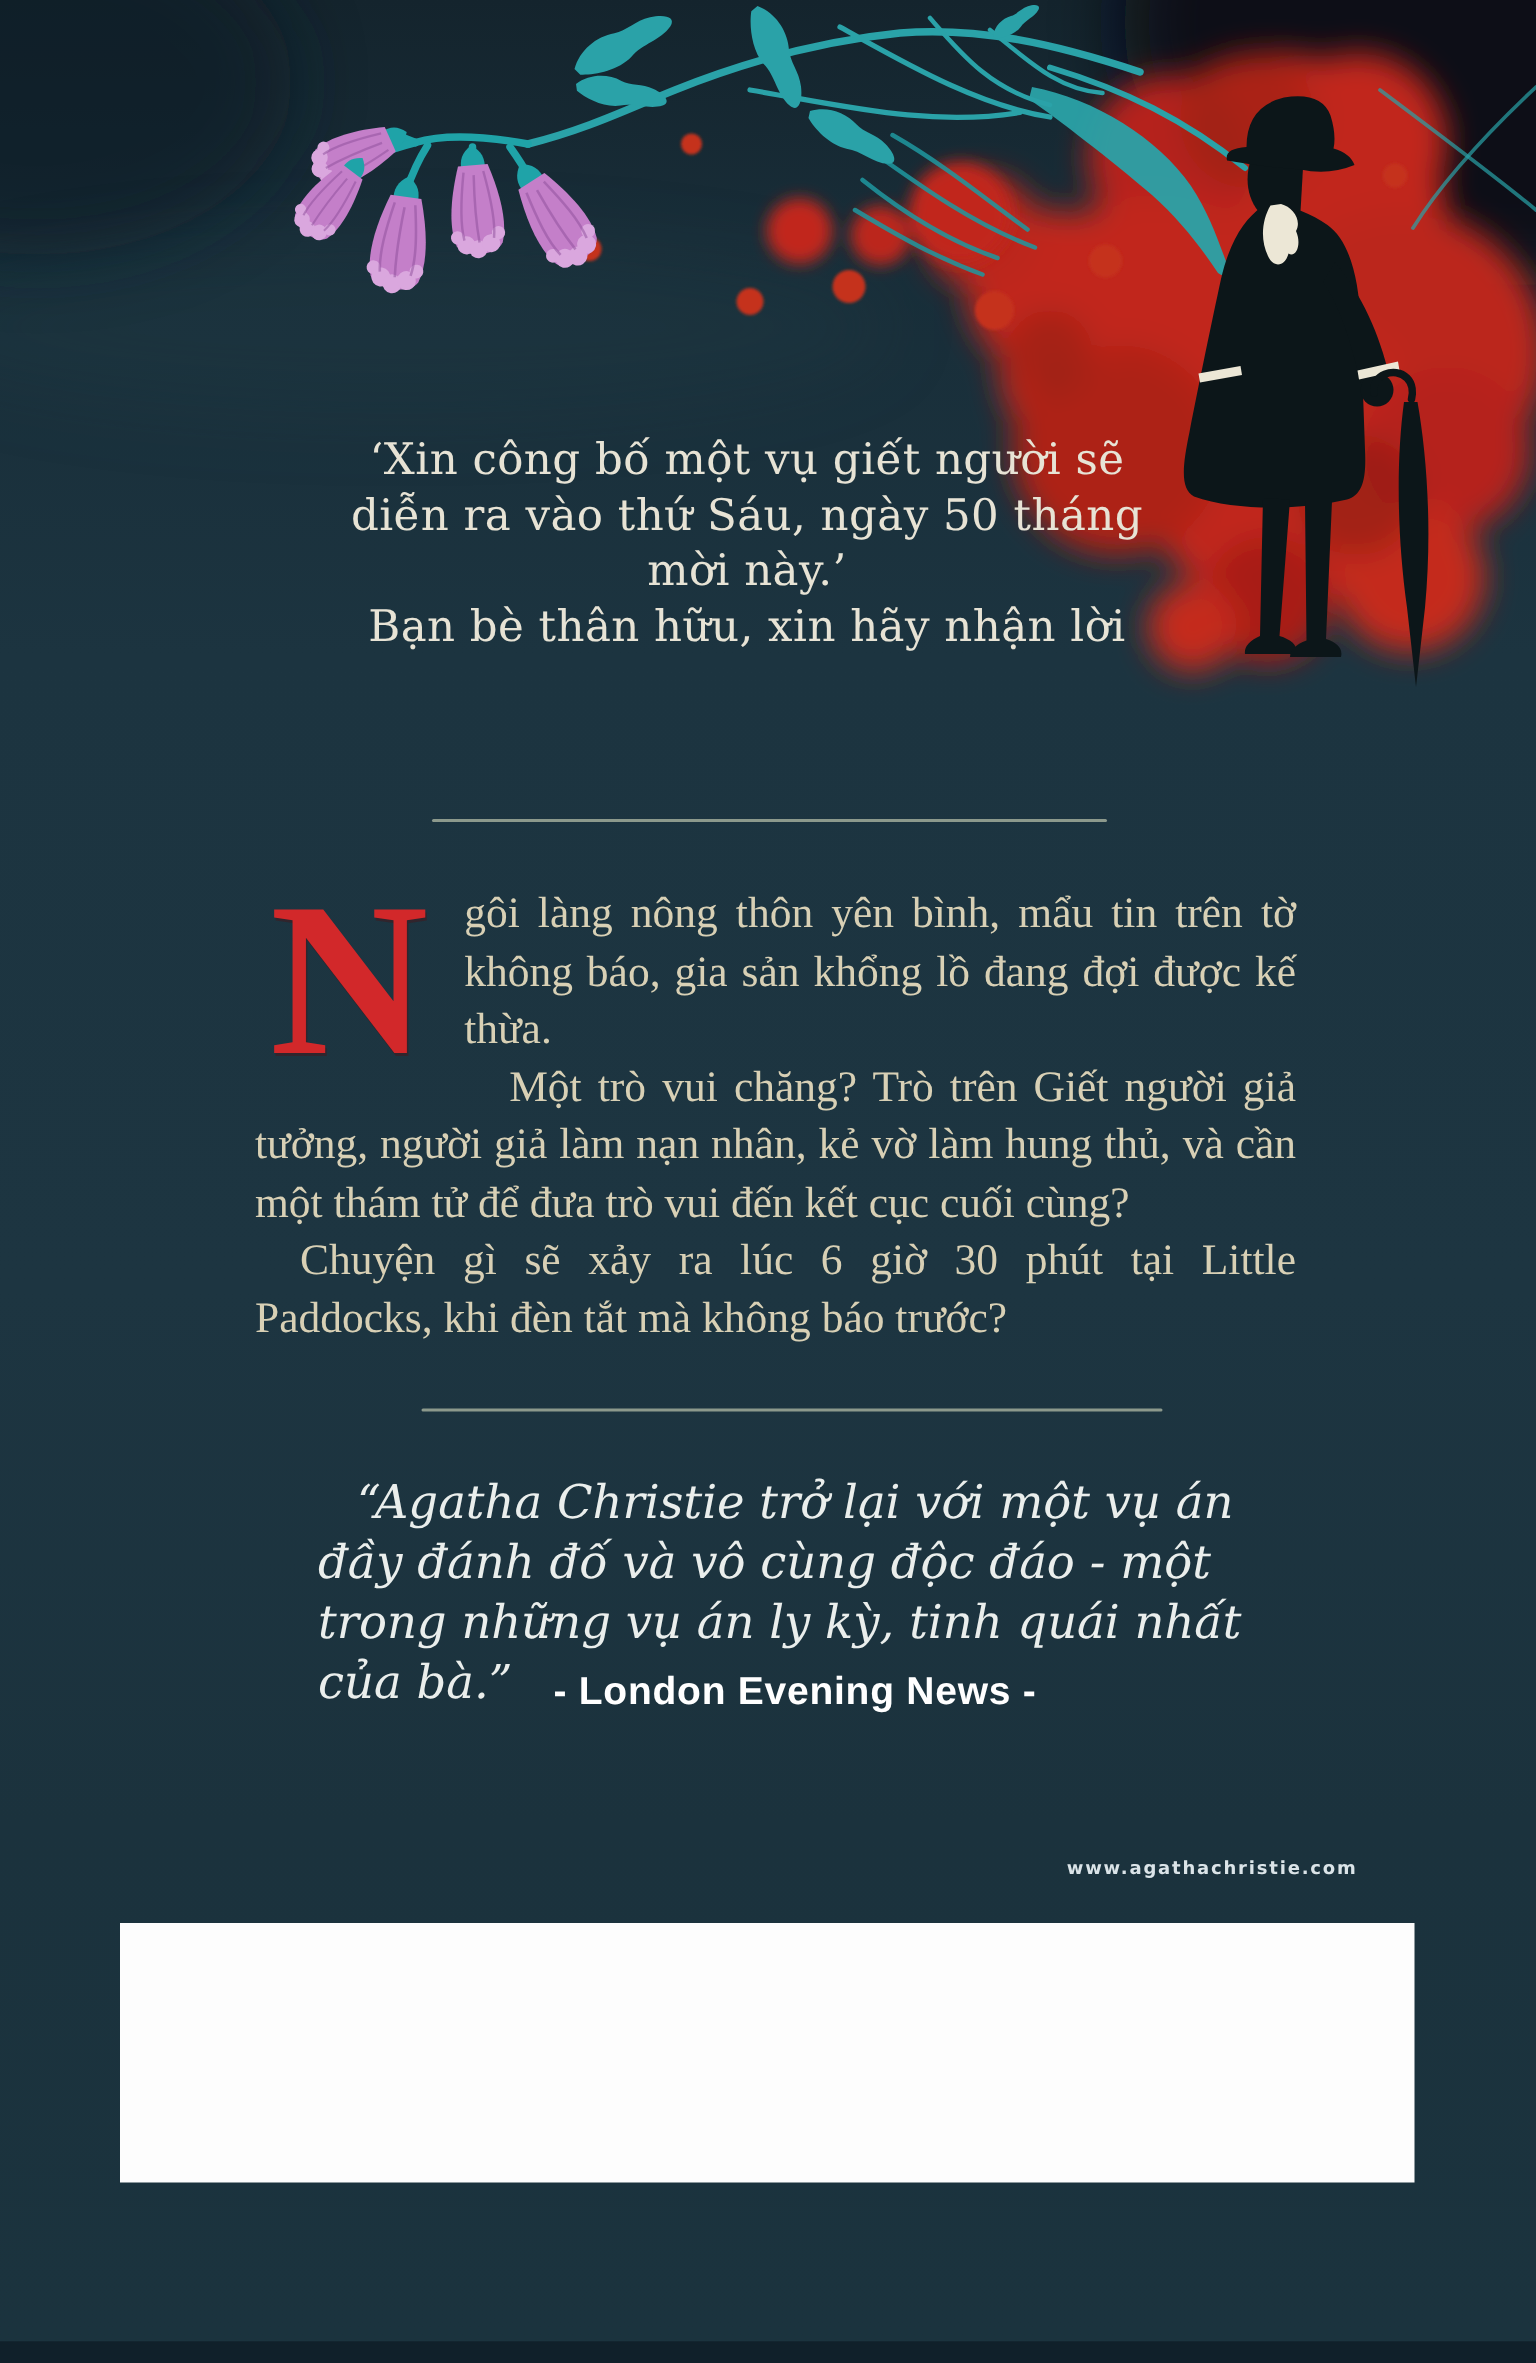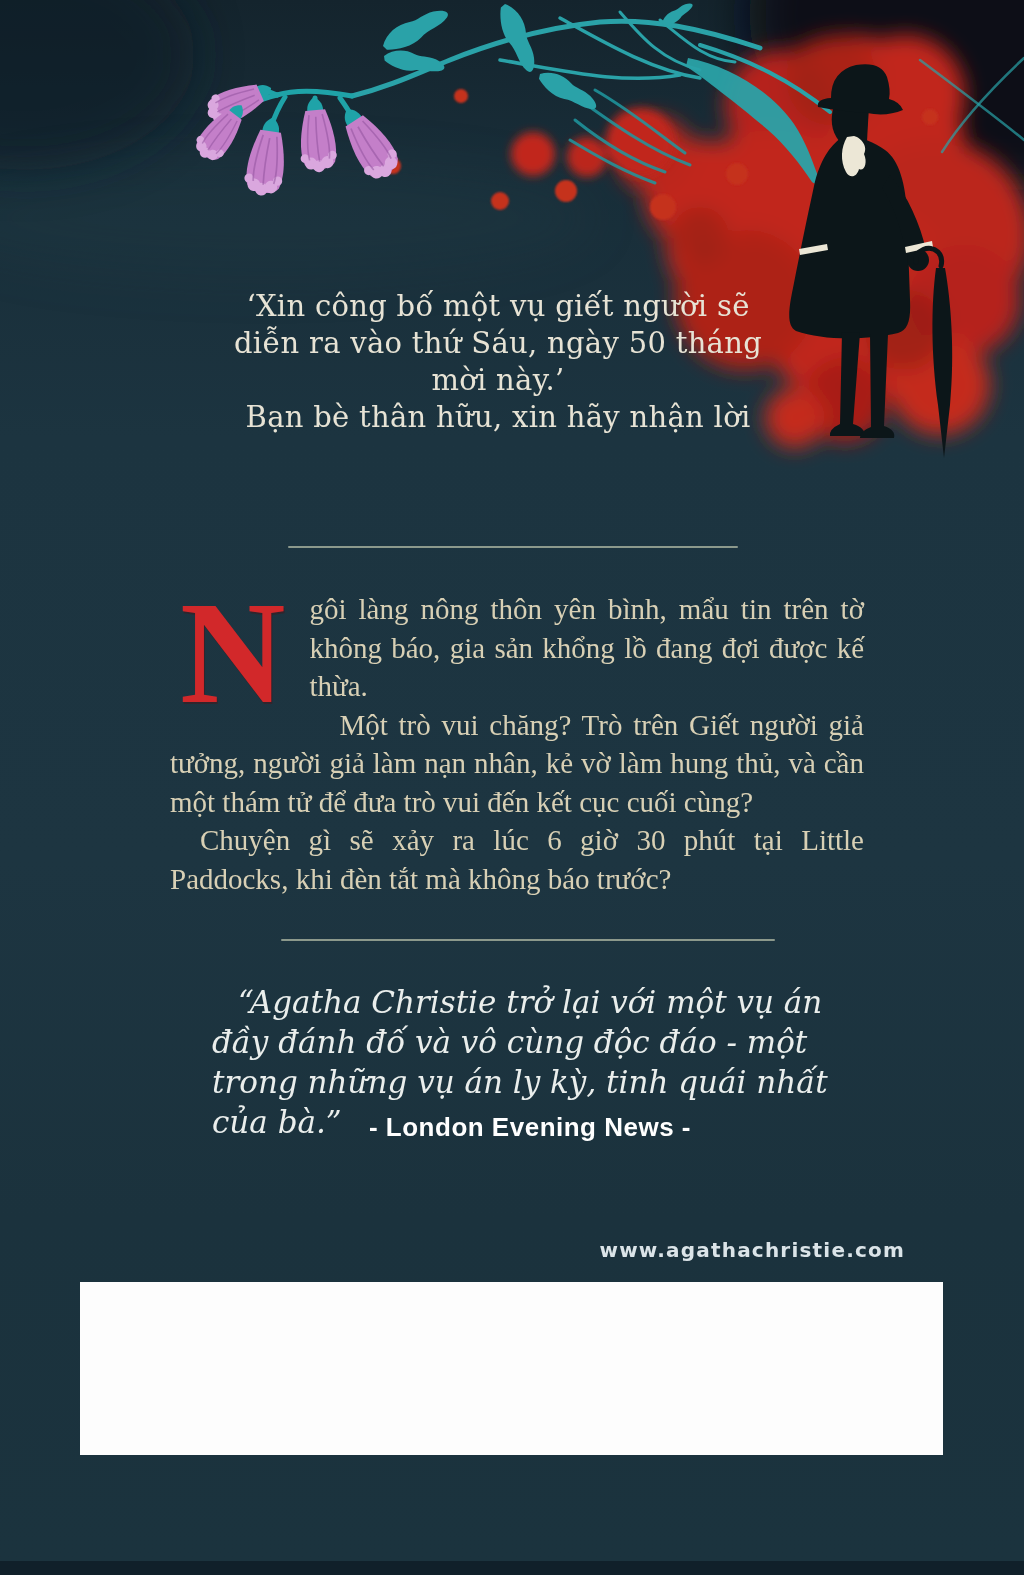--- a/index.html
+++ b/index.html
@@ -35,21 +35,21 @@
     font-family:"DejaVu Serif",serif;font-style:italic;
     font-size:31px;line-height:40px;color:#eaeeec;text-indent:26px;
   }
   .attribution{
     position:absolute;left:212px;top:1094px;width:636px;text-align:center;
     font-family:"Liberation Sans",sans-serif;font-weight:700;
     font-size:26px;color:#ffffff;letter-spacing:.5px;margin-top:18px;
   }
   .website{
     position:absolute;top:1238px;right:119px;
-    font-family:"DejaVu Sans",sans-serif;font-size:20px;font-weight:700;
+    font-family:"DejaVu Sans",sans-serif;font-size:12px;font-weight:700;
     color:#e6eef2;letter-spacing:1.2px;opacity:.95;
   }
   .barcode-box{
     position:absolute;left:80px;top:1282px;width:863px;height:173px;
     background:#fdfdfd;
   }
 </style>
 </head>
 <body>
 

